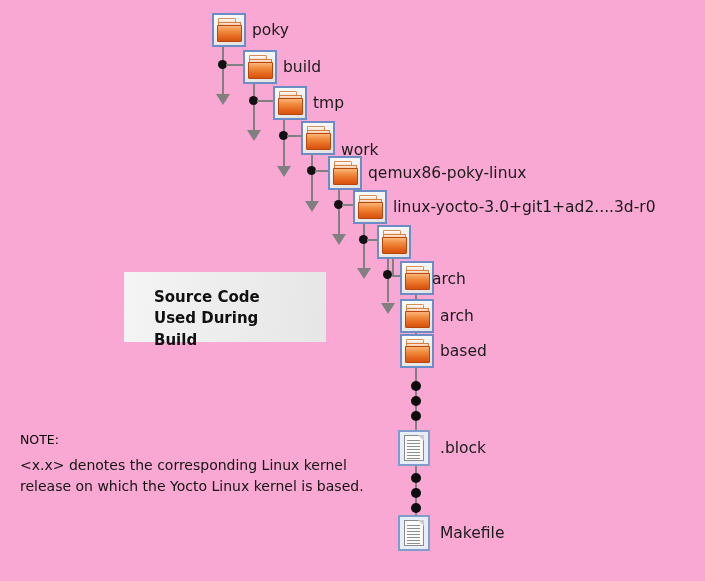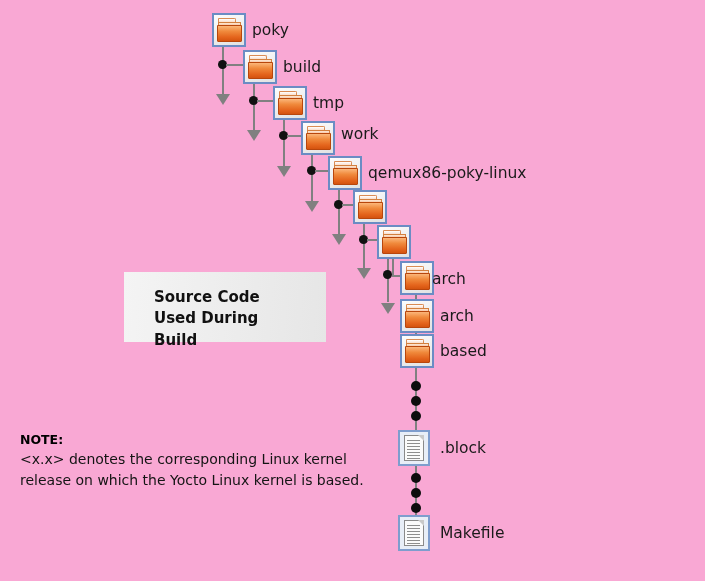--- a/index.html
+++ b/index.html
@@ -169,24 +169,24 @@
 
   
   .note-wrap {
     position: absolute;
     left: 20px;
     top: 432px;
     width: 375px;
   }
   .note-title {
     font-size: 12.5px;
-    font-weight: bold;
+    font-weight: normal;
     color: #000000;
     line-height: 1.3;
-    margin-bottom: 1px;
+    margin-bottom: 7px;
   }
   .note-body {
     font-size: 14px;
     color: #141414;
     line-height: 1.45;
   }
 </style>
 </head>
 <body>
 
@@ -261,34 +261,35 @@
     <span class="f-mid"></span>
     <span class="f-front"></span>
   </div>
   <div class="node-label" style="left:313px; top:96px;">tmp</div>
 
   <div class="folder-icon" style="left:301px; top:121px;">
     <span class="f-back"></span>
     <span class="f-mid"></span>
     <span class="f-front"></span>
   </div>
-  <div class="node-label" style="left:341px; top:127px;">work</div>
+  <div class="node-label" style="left:341px; top:143px;">work</div>
 
   <div class="folder-icon" style="left:328px; top:156px;">
     <span class="f-back"></span>
     <span class="f-mid"></span>
     <span class="f-front"></span>
   </div>
   <div class="node-label" style="left:368px; top:166px;">qemux86-poky-linux</div>
 
   <div class="folder-icon" style="left:353px; top:190px;">
     <span class="f-back"></span>
     <span class="f-mid"></span>
     <span class="f-front"></span>
   </div>
+  <div class="node-label" style="left:393px; top:200px;">linux-yocto-3.0+git1+ad2....3d-r0</div>
 
   <div class="folder-icon" style="left:377px; top:225px;">
     <span class="f-back"></span>
     <span class="f-mid"></span>
     <span class="f-front"></span>
   </div>
 
   <div class="folder-icon" style="left:400px; top:261px;">
     <span class="f-back"></span>
     <span class="f-mid"></span>

